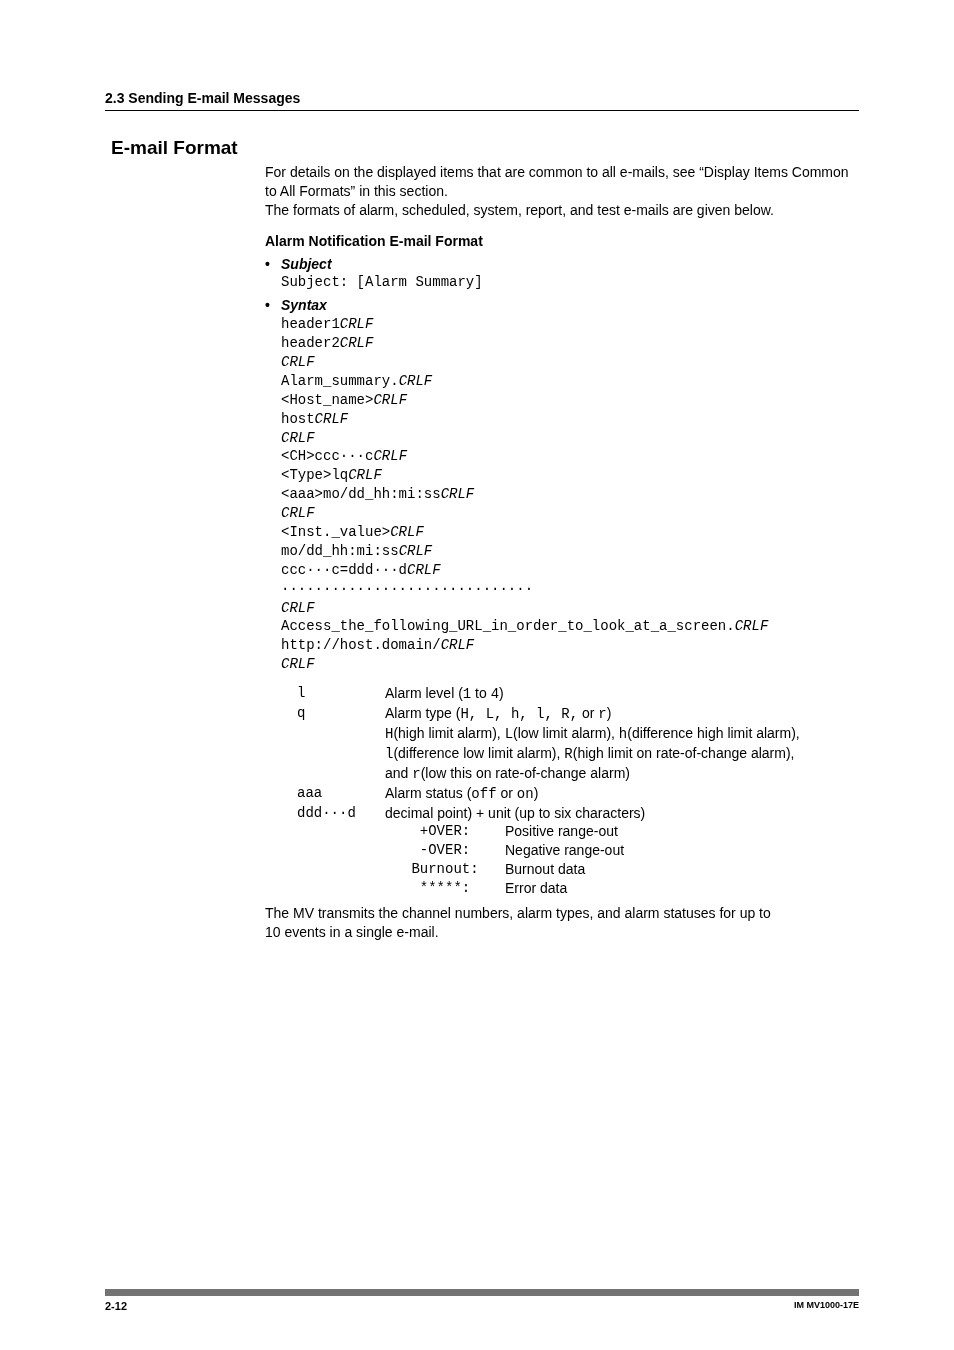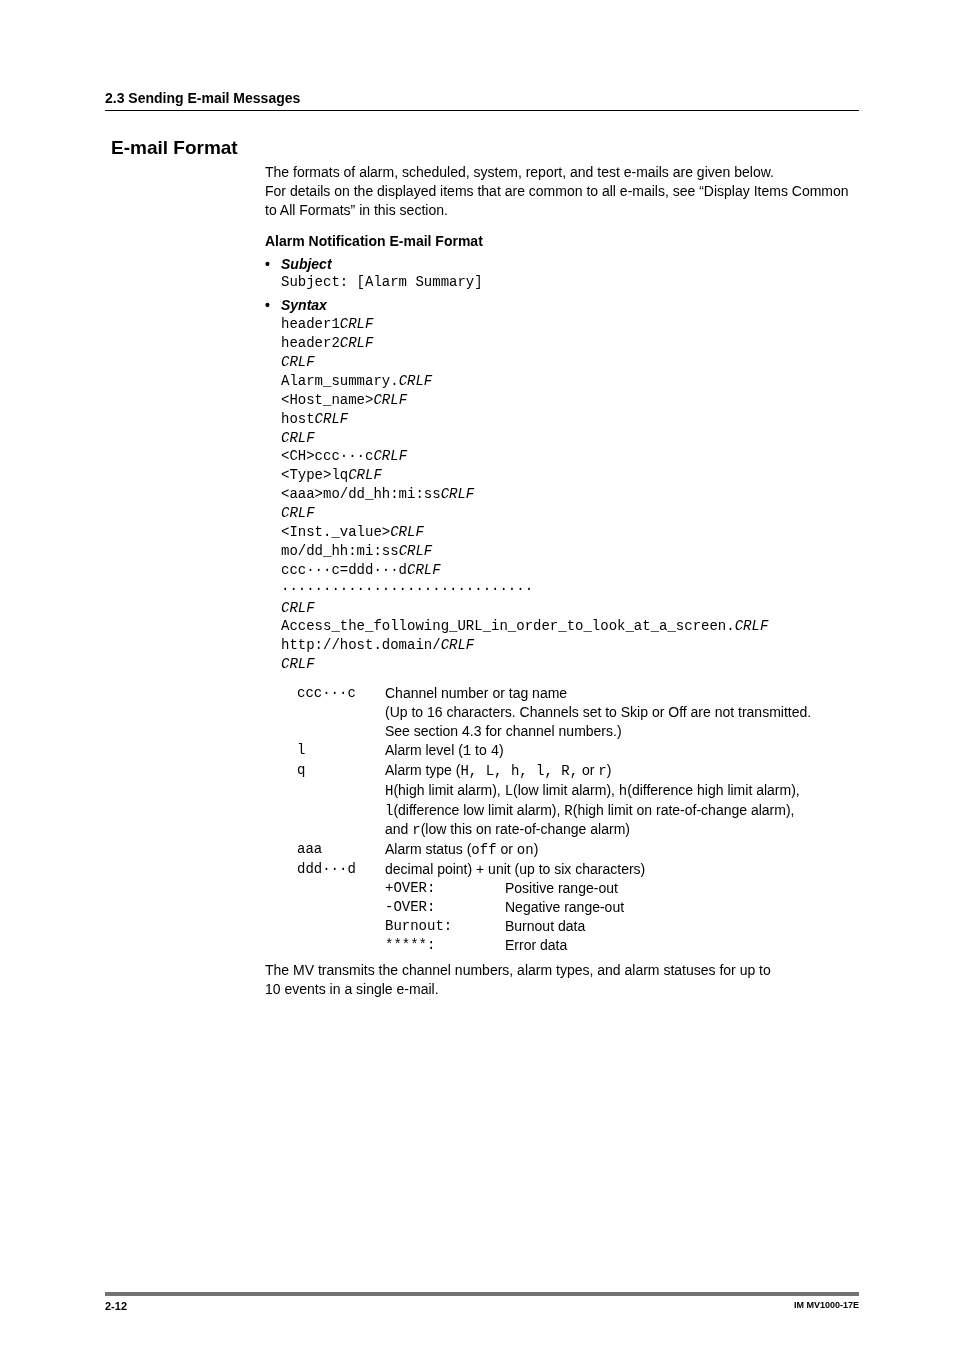--- a/index.html
+++ b/index.html
@@ -89,31 +89,32 @@
   .def-body .mono-inline {
     font-family: "Courier New", Courier, monospace;
   }
   .sub-def-row {
     display: flex;
     line-height: 1.35;
   }
   .sub-def-term {
     width: 120px;
     font-family: "Courier New", Courier, monospace;
+    text-align: center;
   }
   .closing-para {
     margin-top: 6px;
     margin-left: 0;
   }
   .footer {
     position: absolute;
     bottom: 38px;
     left: 105px;
     right: 95px;
-    border-top: 4px solid #737373;
+    border-top: 7px solid #737373;
     padding-top: 4px;
     display: flex;
     justify-content: space-between;
     font-size: 11px;
     font-weight: bold;
   }
   .footer .pn { }
   .footer .doc { font-size: 9px; }
 </style>
 </head>
@@ -121,48 +122,40 @@
 
 <div class="page">
 
   <div class="section-header">2.3  Sending E-mail Messages</div>
 
   <div class="title-row">
     <div class="main-title">E-mail Format</div>
   </div>
 
   <div class="body-col">
+    <p>For details on the displayed items that are common to all e-mails, see “Display Items Common to All Formats” in this section.</p>
     <p>The formats of alarm, scheduled, system, report, and test e-mails are given below.</p>
-    <p>For details on the displayed items that are common to all e-mails, see “Display Items Common to All Formats” in this section.</p>
 
     <div class="sub-heading">Alarm Notification E-mail Format</div>
 
     <div class="bullet-row">
       <div class="bullet-dot">•</div>
       <div class="bullet-label">Subject</div>
     </div>
     <div class="mono mono-indent mono-line">Subject: [Alarm Summary]</div>
 
     <div class="bullet-row">
       <div class="bullet-dot">•</div>
       <div class="bullet-label">Syntax</div>
     </div>
 
     <div id="syntax-block" class="mono mono-indent"><div class="mono-line"><span>header1</span><span class="italic">CRLF</span></div><div class="mono-line"><span>header2</span><span class="italic">CRLF</span></div><div class="mono-line"><span></span><span class="italic">CRLF</span></div><div class="mono-line"><span>Alarm_summary.</span><span class="italic">CRLF</span></div><div class="mono-line"><span>&lt;Host_name&gt;</span><span class="italic">CRLF</span></div><div class="mono-line"><span>host</span><span class="italic">CRLF</span></div><div class="mono-line"><span></span><span class="italic">CRLF</span></div><div class="mono-line"><span>&lt;CH&gt;ccc···c</span><span class="italic">CRLF</span></div><div class="mono-line"><span>&lt;Type&gt;lq</span><span class="italic">CRLF</span></div><div class="mono-line"><span>&lt;aaa&gt;mo/dd_hh:mi:ss</span><span class="italic">CRLF</span></div><div class="mono-line"><span></span><span class="italic">CRLF</span></div><div class="mono-line"><span>&lt;Inst._value&gt;</span><span class="italic">CRLF</span></div><div class="mono-line"><span>mo/dd_hh:mi:ss</span><span class="italic">CRLF</span></div><div class="mono-line"><span>ccc···c=ddd···d</span><span class="italic">CRLF</span></div><div class="mono-line"><span>······························</span></div><div class="mono-line"><span></span><span class="italic">CRLF</span></div><div class="mono-line"><span>Access_the_following_URL_in_order_to_look_at_a_screen.</span><span class="italic">CRLF</span></div><div class="mono-line"><span>http://host.domain/</span><span class="italic">CRLF</span></div><div class="mono-line"><span></span><span class="italic">CRLF</span></div></div>
 
     <div class="defs">
 
-      <div class="def-row">
-        <div class="def-term">ccc···c</div>
-        <div class="def-body">
-          <div>Channel number or tag name</div>
-          <div>(Up to 16 characters. Channels set to Skip or Off are not transmitted.</div>
-          <div>See section 4.3 for channel numbers.)</div>
-        </div>
-      </div>
 
       <div class="def-row">
         <div class="def-term">l</div>
         <div class="def-body">
           <span>Alarm level (</span><span class="mono-inline">1</span><span> to </span><span class="mono-inline">4</span><span>)</span>
         </div>
       </div>
 
       <div class="def-row">
         <div class="def-term">q</div>

